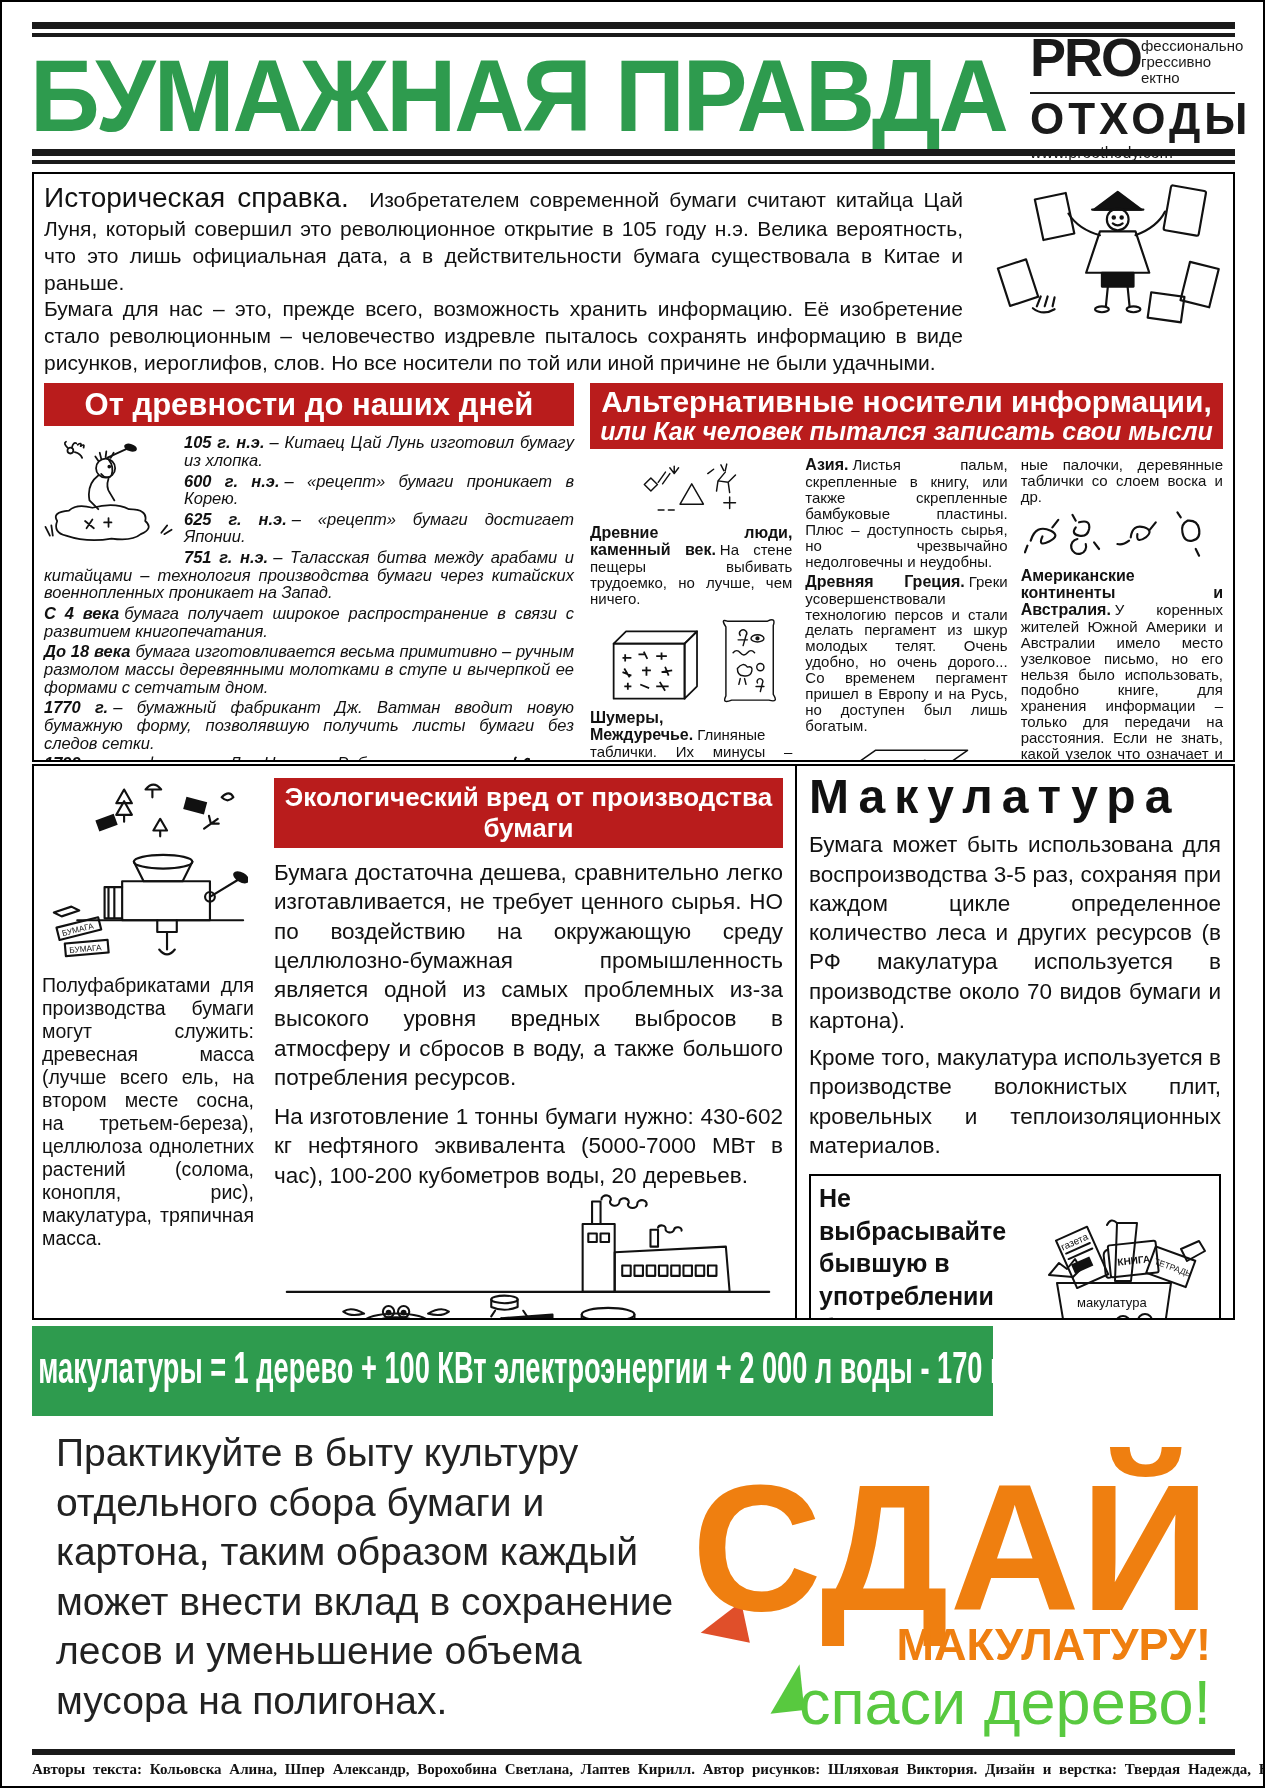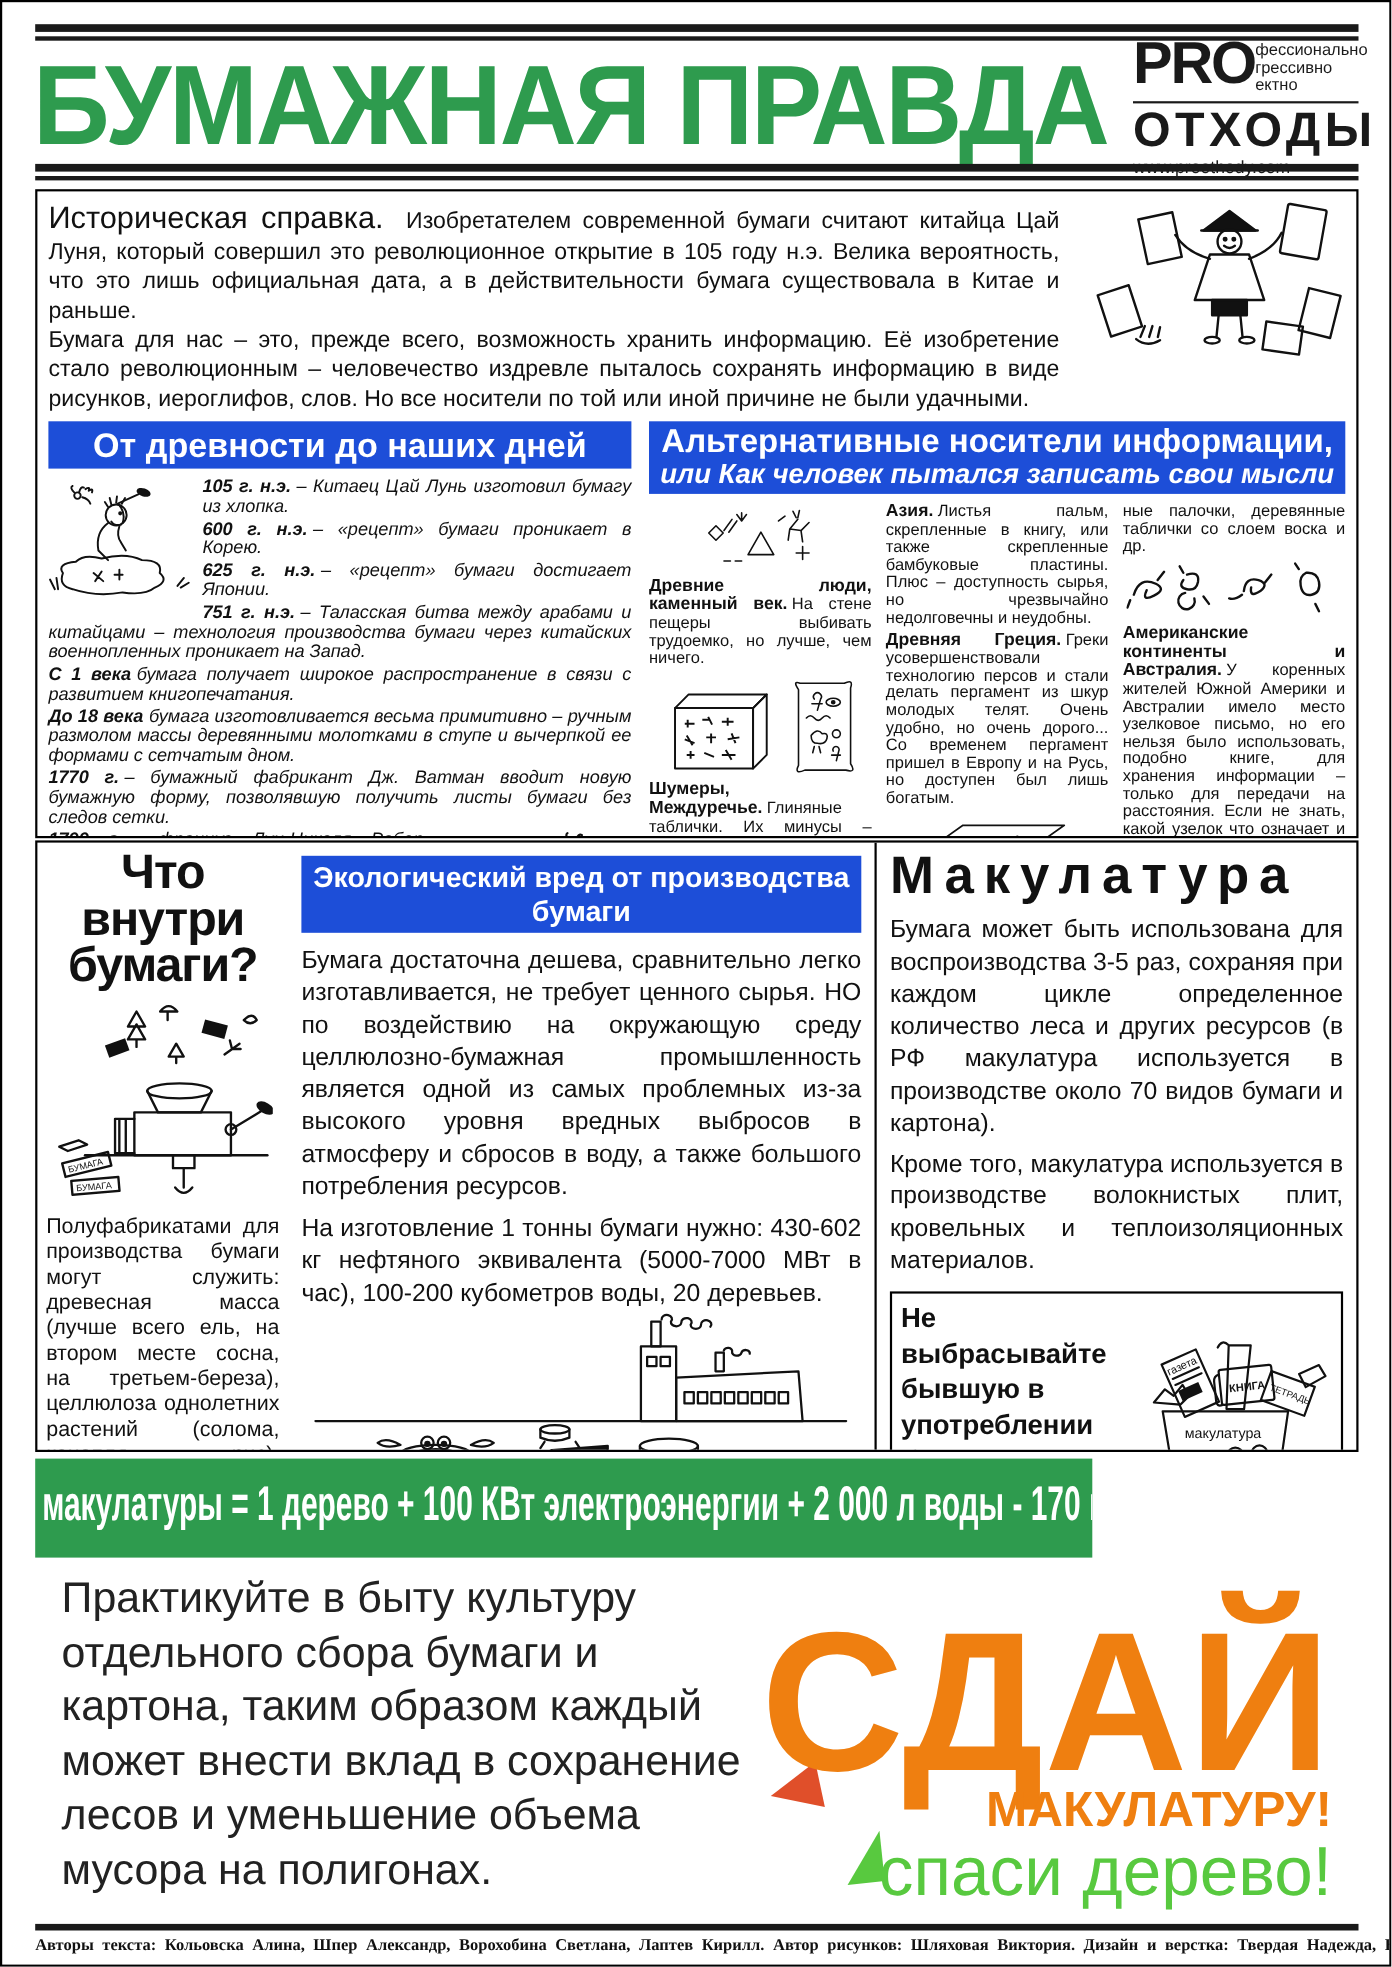--- a/index.html
+++ b/index.html
@@ -21,21 +21,21 @@
   .logo-url{font-size:16px;margin-top:3px;}
 
   .upper-box{position:absolute;left:30px;top:170px;width:1203px;height:590px;border:2px solid #000;
         box-sizing:border-box;padding:6px 10px;overflow:hidden;}
   .intro{display:flow-root;}
   .intro-illo{float:right;width:252px;height:148px;margin-left:8px;}
   .intro p{margin:0;font-size:21px;line-height:1.28;text-align:justify;}
   .intro-heading{font-size:28px;}
 
   .columns{display:flex;gap:16px;margin-top:6px;}
-  .green-head{background:#1d4ed8;color:#fff;font-weight:bold;text-align:center;}
+  .green-head{background:#b91c1c;color:#fff;font-weight:bold;text-align:center;}
   .col-timeline{width:530px;flex-shrink:0;}
   .gh1{font-size:31px;padding:3px 0;line-height:1.2;}
   .tl-body{margin-top:8px;font-size:16.5px;line-height:1.07;}
   .caveman{float:left;width:132px;height:116px;margin:0 8px 2px 0;}
   .typewriter{float:right;width:185px;height:130px;margin:0 0 0 4px;}
   .tl{margin:0 0 3px;text-align:justify;font-style:italic;}
   .tl b{margin-right:5px;}
   .clear{clear:both;}
 
   .col-alt{flex:1;min-width:0;}
@@ -161,21 +161,21 @@
               <path d="M88 54 Q84 66 90 74 M90 74 L96 84"></path>
               <path d="M30 132 Q12 128 18 112 Q10 100 34 98 Q44 88 66 94 Q96 86 116 96 Q142 96 138 112 Q150 122 132 130 Q120 140 92 136 Q60 142 30 132 Z"></path>
               <path d="M56 112 l12 10 m-2 -12 l-8 12 m24 -8 l10 0 m-4 -6 l0 12"></path>
               <path d="M8 132 l-6 -12 m10 12 l-2 -14 m150 10 l8 -10 m-4 12 l10 -6"></path>
             </g>
           </svg>
           <p class="tl"><b>105 г. н.э.</b><span>– Китаец Цай Лунь изготовил бумагу из хлопка.</span></p>
           <p class="tl"><b>600 г. н.э.</b><span>– «рецепт» бумаги проникает в Корею.</span></p>
           <p class="tl"><b>625 г. н.э.</b><span>– «рецепт» бумаги достигает Японии.</span></p>
           <p class="tl"><b>751 г. н.э.</b><span>– Таласская битва между арабами и китайцами – технология производства бумаги через китайских военнопленных проникает на Запад.</span></p>
-          <p class="tl clear"><b>С 1 века</b><span>бумага получает широкое распространение в связи с развитием книгопечатания.</span></p>
+          <p class="tl clear"><b>С 4 века</b><span>бумага получает широкое распространение в связи с развитием книгопечатания.</span></p>
           <p class="tl"><b>До 18 века</b><span>бумага изготовливается весьма примитивно – ручным размолом массы деревянными молотками в ступе и вычерпкой ее формами с сетчатым дном.</span></p>
           <p class="tl"><b>1770 г.</b><span>– бумажный фабрикант Дж. Ватман вводит новую бумажную форму, позволявшую получить листы бумаги без следов сетки.</span></p>
           <svg class="typewriter" viewBox="0 0 210 140">
             <g stroke="#111" stroke-width="2.2" fill="none" stroke-linecap="round" stroke-linejoin="round">
               <circle cx="150" cy="10" r="3.5"></circle>
                 <path d="M146 6 q-5 -5 -2 -7 m9 7 q2 -7 6 -5 M128 16 q-8 4 -4 8 q-8 2 -4 6"></path>
               <circle cx="34" cy="56" r="13"></circle>
               <path d="M24 46 q-6 -8 2 -10 m6 6 q0 -8 8 -8 m6 8 q4 -6 8 -2"></path>
               <path d="M44 56 q8 2 4 8"></path>
               <circle cx="40" cy="52" r="1.2" fill="#111"></circle>
@@ -276,21 +276,20 @@
             </div>
             <p><b>Американские континенты и Австралия.</b><span>У коренных жителей Южной Америки и Австралии имело место узелковое письмо, но его нельзя было использовать, подобно книге, для хранения информации – только для передачи на расстояния. Если не знать, какой узелок что означает и цвет нити, то прочесть послание нереально. В Северной Америке индейцы кодировали свои послания с помощью нанизанных на веревку камней или раковин.</span></p>
           </div>
         </div>
       </div>
     </div>
   </div>
 
   <div class="mid-box">
     <div class="mid-c1">
-      <h2><span>Что внутри</span><br><span>бумаги?</span></h2>
       <svg class="grinder" viewBox="0 0 205 195">
         <g stroke="#111" stroke-width="2.2" fill="none" stroke-linecap="round" stroke-linejoin="round">
           <path d="M70 28 l8 -14 l8 14 Z M70 40 l8 -14 l8 14 Z M78 40 v7"></path>
           <path d="M108 56 l7 -12 l7 12 Z M115 56 v6"></path>
           <path d="M100 14 q8 -10 16 0 Z M107 14 v8"></path>
           <rect x="50" y="42" width="20" height="12" transform="rotate(-20 60 48)" fill="#111" stroke="none"></rect>
           <rect x="140" y="24" width="22" height="13" transform="rotate(15 151 30)" fill="#111" stroke="none"></rect>
           <path d="M160 54 l14 -10 m-7 5 l-2 -8 m2 8 l8 0"></path>
           <path d="M178 22 q8 -8 12 0 q-6 6 -12 0"></path>
           <ellipse cx="118" cy="88" rx="30" ry="7"></ellipse>

